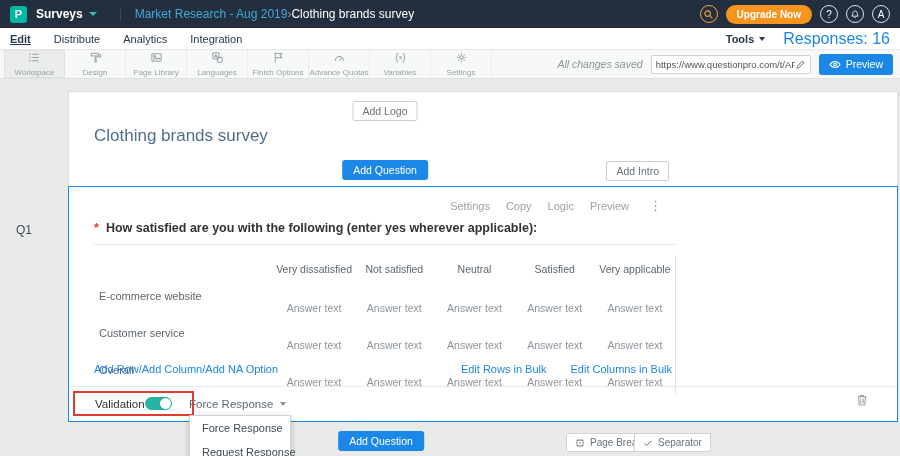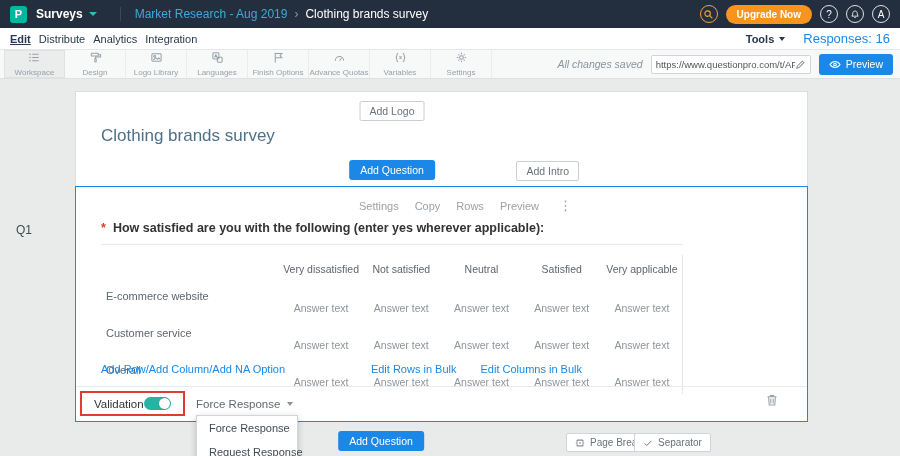--- a/index.html
+++ b/index.html
@@ -15,46 +15,46 @@
     height: 28px; background: #232f3e; display: flex; align-items: center;
     padding: 0 10px; gap: 9px; color: #fff;
   }
   .logo {
     width: 17px; height: 17px; border-radius: 3px; background: #00b8a2;
     color: #fff; font-size: 11px; font-weight: bold; display: flex;
     align-items: center; justify-content: center;
   }
   .surveys-menu { display: flex; align-items: center; gap: 6px; font-size: 12px; font-weight: bold; cursor: pointer; }
   .caret-down { width: 0; height: 0; border-left: 4px solid transparent; border-right: 4px solid transparent; border-top: 4px solid #2fbfae; }
-  .breadcrumb { display: flex; align-items: center; gap: 7px; font-size: 12px; margin-left: 14px; padding-left: 14px; border-left: 1px solid rgba(255,255,255,.12); }
+  .breadcrumb { display: flex; align-items: center; font-size: 12px; margin-left: 14px; padding-left: 14px; border-left: 1px solid rgba(255,255,255,.12); }
   .crumb-parent { color: #41a8d8; cursor: pointer; }
   .crumb-sep { color: #8d9aa5; font-size: 12px; }
   .crumb-current { color: #fff; }
   .topbar-right { margin-left: auto; display: flex; align-items: center; gap: 8px; }
   .round-btn {
     width: 18px; height: 18px; border-radius: 50%; border: 1px solid rgba(255,255,255,.85);
     display: flex; align-items: center; justify-content: center; font-size: 10px; color: #fff; cursor: pointer;
   }
   .round-btn.search { border-color: #f2a33c; color: #f2a33c; }
   .upgrade-btn {
     background: #f7941e; color: #fff; font-size: 10px; font-weight: bold;
     border-radius: 10px; padding: 4px 11px; cursor: pointer;
   }
 
   
   .tabbar {
     height: 22px; background: #fff; border-bottom: 1px solid #e4e6e8;
-    display: flex; align-items: center; padding: 0 10px; gap: 8px;
+    display: flex; align-items: center; padding: 0 10px; gap: 23px;
   }
   .tab { font-size: 11px; color: #26394d; cursor: pointer; }
   .tab.active { font-weight: bold; text-decoration: underline; }
   .tabbar-right { margin-left: auto; display: flex; align-items: center; gap: 18px; }
   .tools-menu { display: flex; align-items: center; gap: 5px; font-size: 11px; color: #26394d; font-weight: bold; cursor: pointer; }
   .tools-menu .caret-down { border-top-color: #26394d; border-left-width: 3.5px; border-right-width: 3.5px; border-top-width: 4px; }
-  .responses-link { font-size: 13px; color: #1b87e6; cursor: pointer; }
+  .responses-link { font-size: 16px; color: #1b87e6; cursor: pointer; }
 
   
   .toolbar {
     height: 29px; background: #f7f8f8; border-bottom: 1px solid #dddfe1;
     display: flex; align-items: stretch; padding: 0 4px;
   }
   .tool-item {
     width: 61px; display: flex; flex-direction: column; align-items: center;
     justify-content: center; gap: 4px; color: #98a1a9; cursor: pointer;
     border-right: 1px solid #ececec;
@@ -76,21 +76,21 @@
   .preview-btn {
     background: #1b87e6; color: #fff; font-size: 10.5px; height: 21px;
     padding: 0 10px; border-radius: 3px; display: flex; align-items: center; gap: 5px; cursor: pointer;
   }
   .preview-btn svg { stroke: #fff; fill: none; stroke-width: 1.1; }
 
   
   .canvas { position: relative; height: 377px; background: #e9eaea; }
   .q-index { position: absolute; left: 16px; top: 144px; font-size: 12px; color: #3f4a54; }
 
-  .card { position: absolute; left: 75px; top: 12px; width: 733px; background: #fff; border: 1px solid #ddd; z-index: 2; }
+  .card { position: absolute; left: 68px; top: 12px; width: 830px; background: #fff; border: 1px solid #ddd; z-index: 2; }
   .card-header { position: relative; height: 94px; }
   .chip-btn {
     border: 1px solid #c9ced2; background: #fff; border-radius: 2px;
     font-size: 10.5px; color: #6a737b; padding: 3px 9px; cursor: pointer; display: inline-block;
   }
   .add-logo { position: absolute; left: 316px; top: 9px; transform: translateX(-50%); }
   .survey-title { position: absolute; left: 25px; top: 34px; font-size: 17px; color: #4f7087; cursor: pointer; }
   .blue-btn {
     background: #1b87e6; color: #fff; font-size: 10.5px; padding: 4px 11px;
     border-radius: 3px; cursor: pointer; display: inline-block;
@@ -119,21 +119,21 @@
   .m-rowlabel { justify-content: flex-start; color: #5d666e; font-size: 11px; padding-left: 5px; cursor: text; }
   .m-answer { color: #8d959c; cursor: text; margin-top: 12px; }
   .row-links { position: absolute; top: 176px; left: 25px; font-size: 11px; color: #1b87e6; display: flex; }
   .row-links span { cursor: pointer; }
   .link-sep { cursor: default !important; }
   .bulk-links { position: absolute; top: 176px; right: 225px; display: flex; gap: 24px; font-size: 11px; color: #1b87e6; }
   .bulk-links span { cursor: pointer; }
   .v-divider { position: absolute; top: 199px; left: 0; right: 0; border-top: 1px solid #eaeaea; }
   .validation-box {
     position: absolute; top: 204px; left: 4px; display: flex; align-items: center;
-    border: 2px solid #e03c31; padding: 4px 12px;
+    border: 2px solid #e03c31; padding: 4px 20px;
   }
   .validation-label { font-size: 11.5px; color: #333; }
   .toggle { width: 27px; height: 13px; border-radius: 7px; background: #26b3a4; position: relative; cursor: pointer; }
   .toggle-knob { position: absolute; right: 1px; top: 1px; width: 11px; height: 11px; border-radius: 50%; background: #fff; box-shadow: 0 0 1px rgba(0,0,0,.35); }
   .force-select { position: absolute; top: 211px; left: 120px; display: flex; align-items: center; gap: 7px; font-size: 11.5px; color: #5f6a72; cursor: pointer; }
   .force-select .caret-down { border-top-color: #8a929a; border-left-width: 3.5px; border-right-width: 3.5px; }
   .trash-btn { position: absolute; top: 206px; right: 28px; cursor: pointer; }
   .trash-btn svg { stroke: #9aa4ab; fill: none; stroke-width: 1.1; }
   .dropdown-menu {
     position: absolute; top: 228px; left: 120px; width: 102px; background: #fff;
@@ -225,21 +225,21 @@
       <span class="t-label">Design</span>
     </div>
     <div class="tool-item">
       <span>
         <svg viewBox="0 0 14 14" width="13" height="13">
           <rect x="2" y="3" width="10" height="8" rx="1"></rect>
           <circle cx="5" cy="5.8" r=".9"></circle>
           <path d="M3.5 9.8l2.6-2.6 1.8 1.8 1.6-1.6 1.6 1.6"></path>
         </svg>
       </span>
-      <span class="t-label">Logo Library</span>
+      <span class="t-label">Page Library</span>
     </div>
     <div class="tool-item">
       <span>
         <svg viewBox="0 0 14 14" width="13" height="13">
           <rect x="2" y="2" width="6.5" height="6.5" rx="1"></rect>
           <path d="M5.2 3.6L3.9 7M5.2 3.6L6.5 7M4.3 6h1.9"></path>
           <rect x="6.8" y="6.8" width="5.2" height="5.2" rx="1"></rect>
         </svg>
       </span>
       <span class="t-label">Languages</span>
@@ -313,21 +313,21 @@
         <span class="chip-btn add-logo">Add Logo</span>
         <span class="survey-title">Clothing brands survey</span>
         <span class="blue-btn add-question-top">Add Question</span>
         <span class="chip-btn add-intro">Add Intro</span>
       </div>
 
       <div class="question-block">
         <div class="q-actions">
           <span class="q-action">Settings</span>
           <span class="q-action">Copy</span>
-          <span class="q-action">Rows</span>
+          <span class="q-action">Logic</span>
           <span class="q-action">Preview</span>
           <span class="more-dots">⋮</span>
         </div>
 
         <div class="q-title-row">
           <span class="req-marker">*</span><span>How satisfied are you with the following (enter yes wherever applicable):</span>
         </div>
 
         <div class="q-divider"></div>
 

